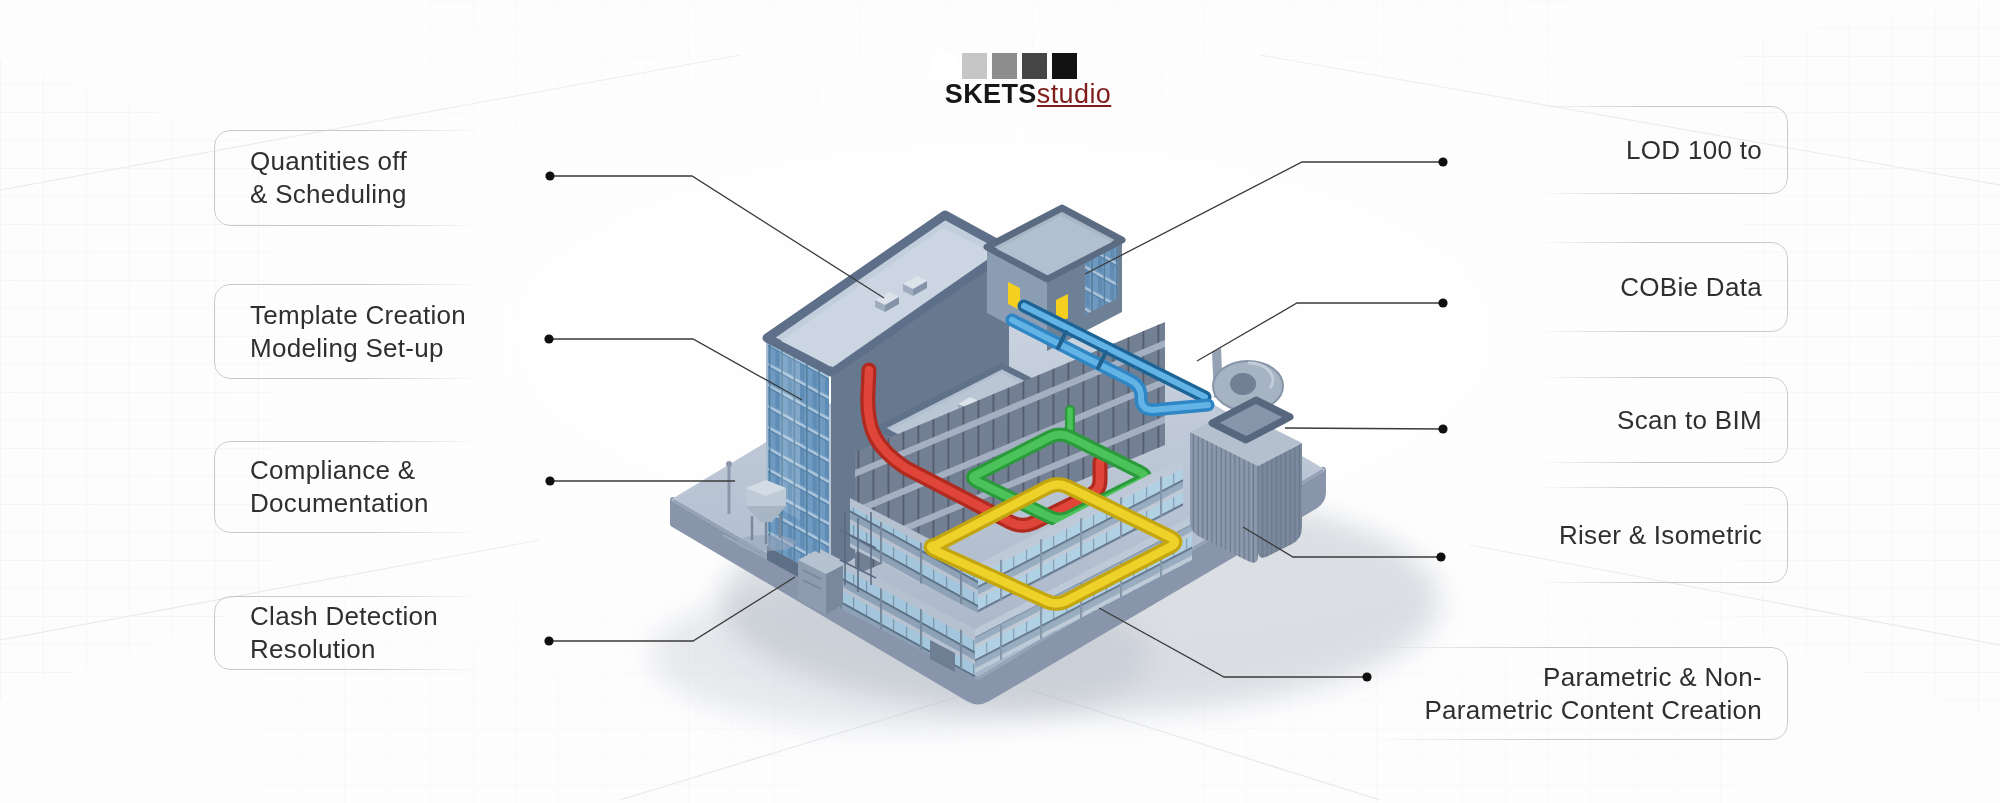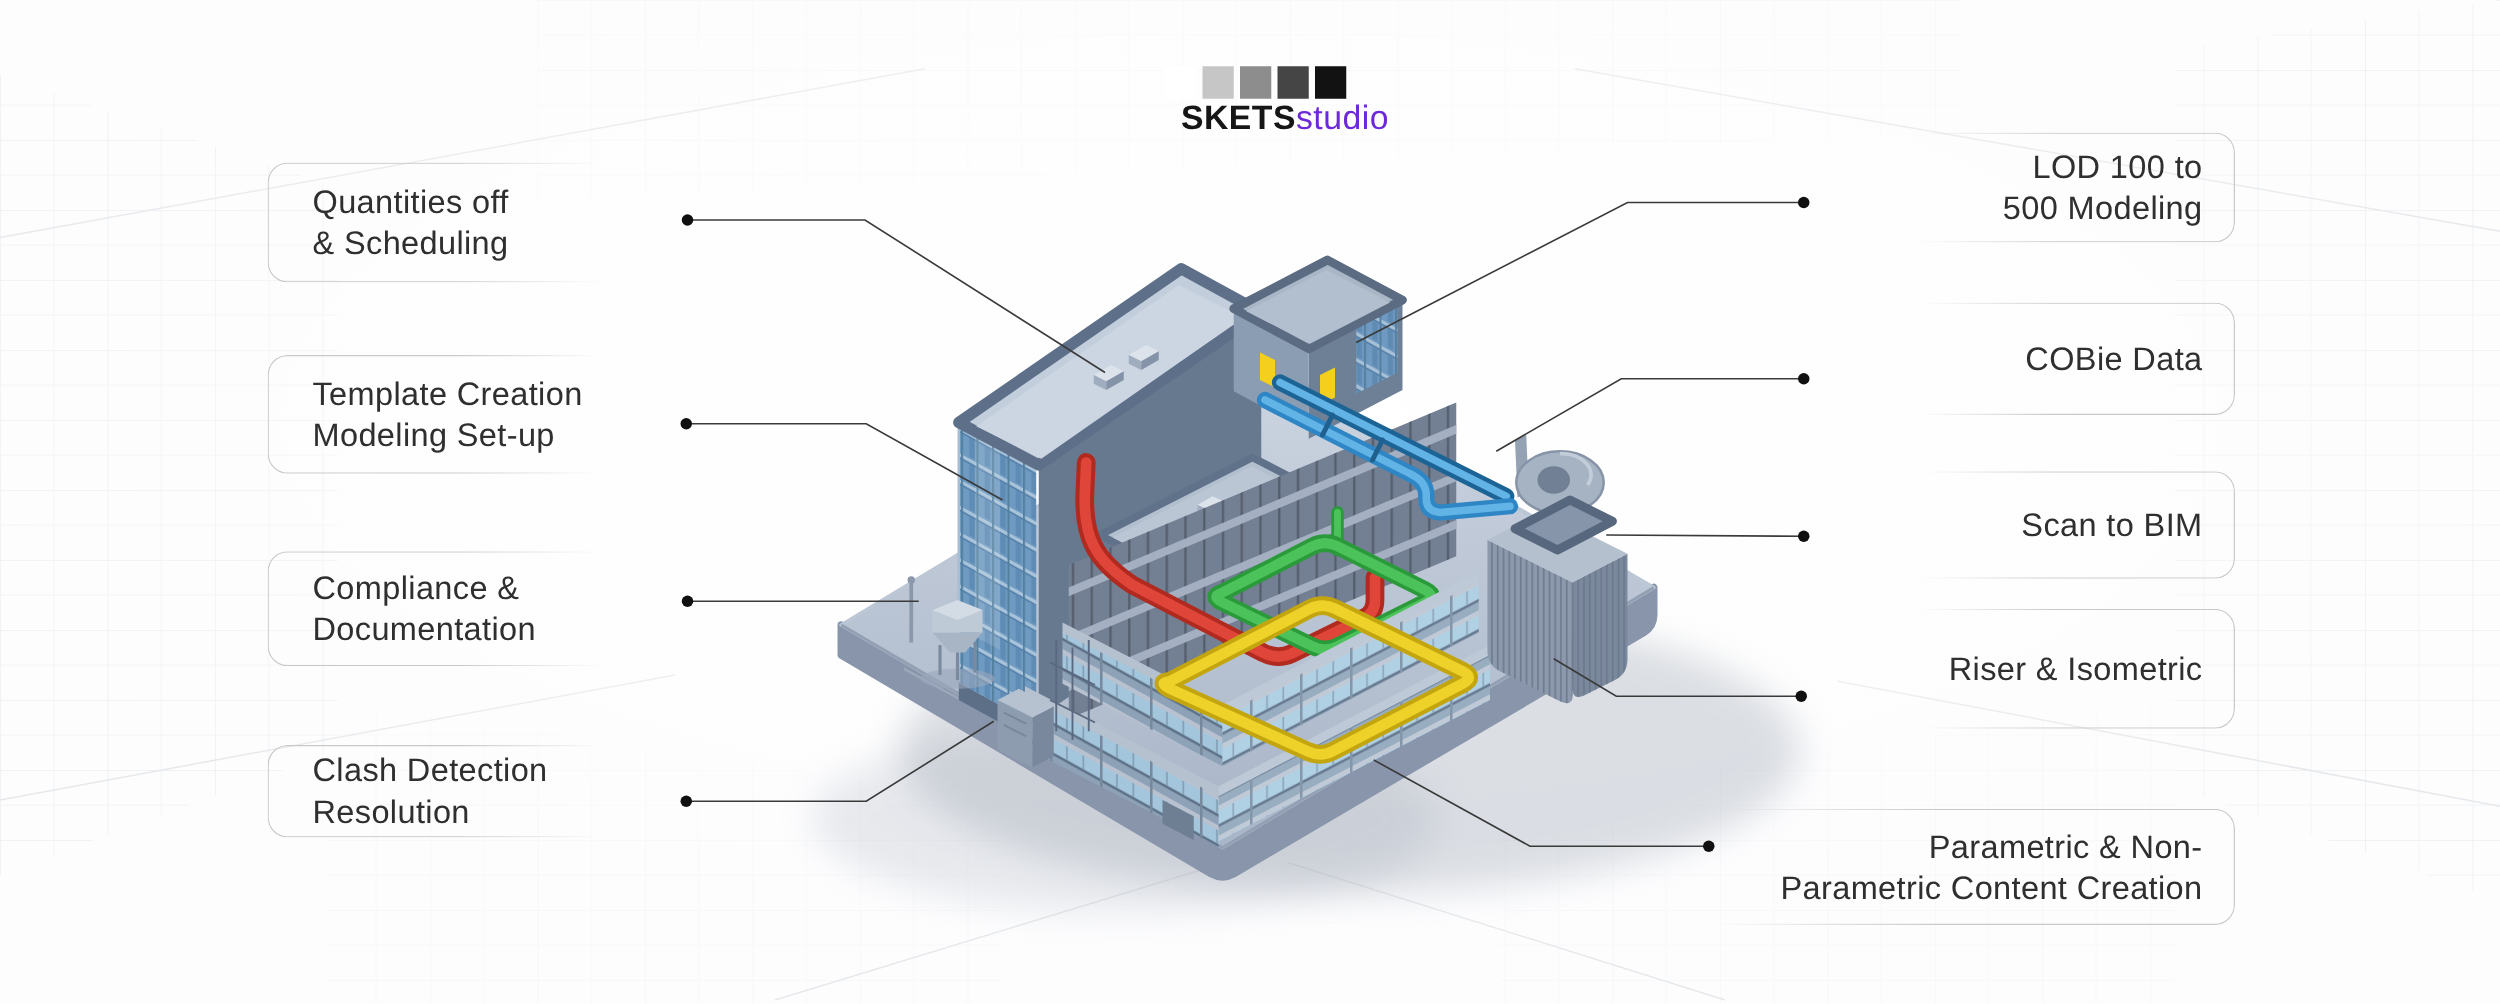--- a/index.html
+++ b/index.html
@@ -23,21 +23,21 @@
   .label-text span{display:block;white-space:nowrap;}
   .label-box.left{left:214px;width:276px;}
 
   
   .logo{position:absolute;left:926px;top:53px;width:156px;display:flex;flex-direction:column;
         align-items:center;}
   .logo-squares{display:flex;gap:5px;height:26px;margin-bottom:2px;}
   .logo-squares .sq{width:25px;height:26px;display:inline-block;}
   .logo-word{font-size:27px;letter-spacing:.4px;white-space:nowrap;line-height:26px;}
   .logo-word .brand{color:#161616;font-weight:600;margin-left:48px;}
-  .logo-word .suffix{color:#6d28d9;font-weight:500;}
+  .logo-word .suffix{color:#7f1d1d;font-weight:500;text-decoration:underline;}
 </style>
 </head>
 <body>
 
 <div class="stage">
 
   <svg class="scene" width="2000" height="803" viewBox="0 0 2000 803">
     <defs>
       <pattern id="wf" patternUnits="userSpaceOnUse" width="86" height="56">
         <path d="M0 0H86 M0 0V56" stroke="#e9ecef" stroke-width="1.2" fill="none"></path>
@@ -311,21 +311,20 @@
     <div class="label-text">
       <span>Clash Detection</span>
       <span>Resolution</span>
     </div>
   </div>
 
   <div class="label-box right" style="top:106px;height:88px;left:1528px;width:260px">
     <div class="box-border"></div>
     <div class="label-text">
       <span>LOD 100 to</span>
-      <span>500 Modeling</span>
     </div>
   </div>
   <div class="label-box right" style="top:242px;height:90px;left:1528px;width:260px">
     <div class="box-border"></div>
     <div class="label-text">
       <span>COBie Data</span>
       <span></span>
     </div>
   </div>
   <div class="label-box right" style="top:377px;height:86px;left:1528px;width:260px">

